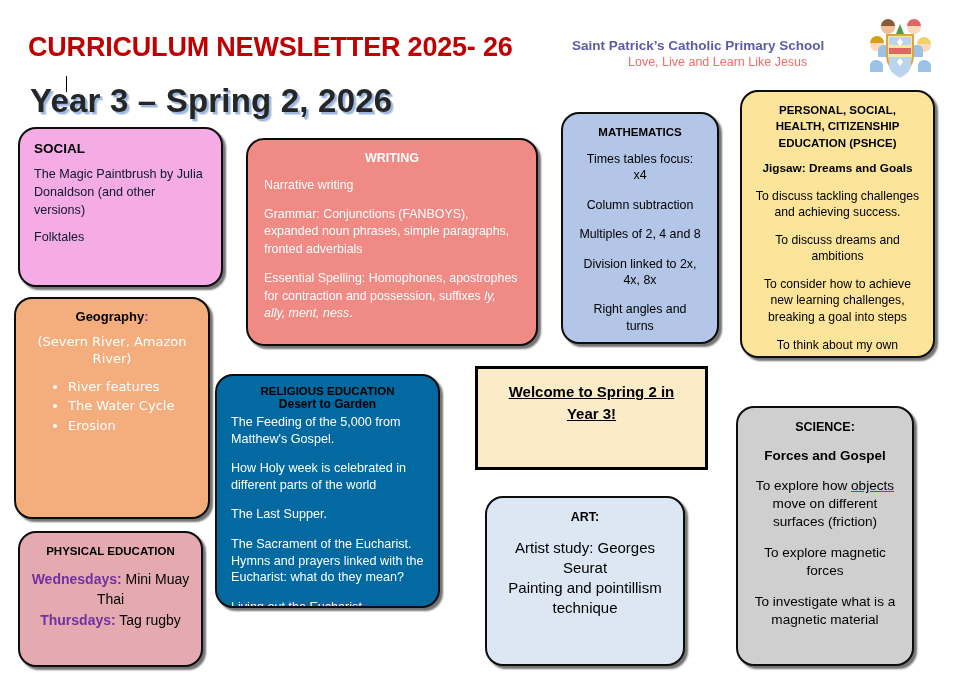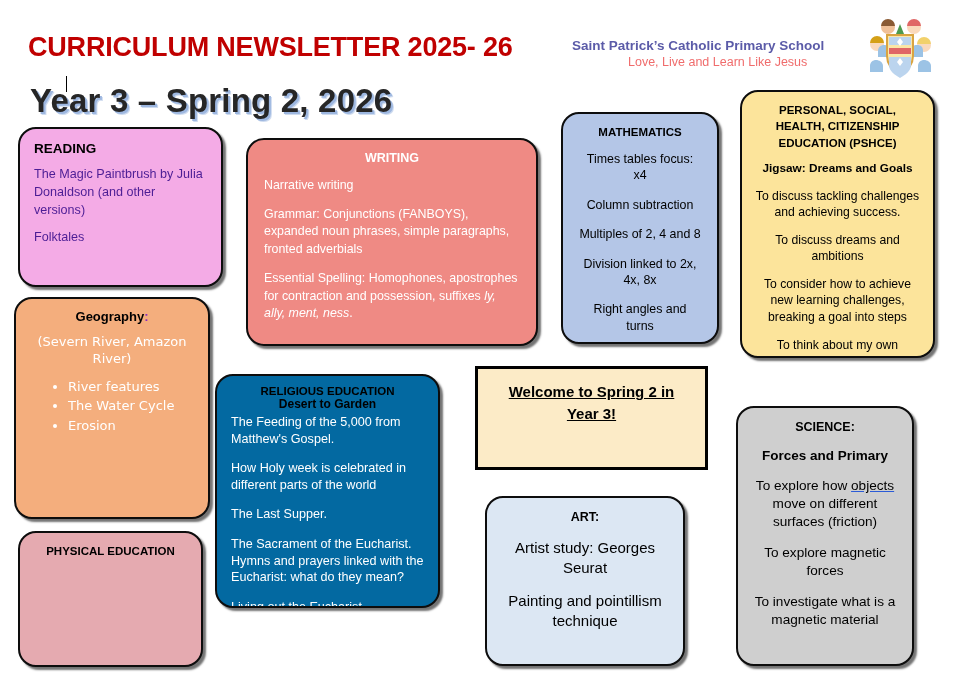--- a/index.html
+++ b/index.html
@@ -103,21 +103,21 @@
     left: 18px; top: 127px; width: 205px; height: 160px;
     background: #F4ABE6;
     padding: 12px 14px;
   }
   #reading .hd {
     text-align: left;
     font-size: 13.5px;
     margin-bottom: 10px;
   }
   #reading .body {
-    color: #4c1d95;
+    color: #0f172a;
     font-size: 12.6px;
     line-height: 1.42;
   }
   #reading .body p { margin-bottom: 9px; }
   #reading .body p:last-child { margin-bottom: 0; }
   sup { font-size: 8px; vertical-align: super; }
 
   
   #geography {
     left: 14px; top: 297px; width: 196px; height: 222px;
@@ -251,21 +251,21 @@
     background: #DCE7F3;
     padding: 12px 14px;
   }
   #art .hd { font-size: 12.5px; margin-bottom: 14px; }
   #art .body {
     text-align: center;
     color: #000;
     font-size: 15px;
     line-height: 1.33;
   }
-  #art .body p { margin-bottom: 13px; }
+  #art .body p { }
   #art .body p:last-child { margin-bottom: 0; }
 
   
   #science {
     left: 736px; top: 406px; width: 178px; height: 260px;
     background: #CFCFCF;
     padding: 12px 12px;
   }
   #science .hd { font-size: 12.5px; margin-bottom: 14px; }
   #science .sub { font-weight: bold; text-align: center; font-size: 13.5px; color: #000; margin-bottom: 14px; }
@@ -317,41 +317,45 @@
       <path d="M21 17h26v21c0 10-8 16-13 19-5-3-13-9-13-19z" fill="#FBE6A6" stroke="#D9A441" stroke-width="2"></path>
       <path d="M23 19h22v8H23z" fill="#BBD4EE"></path>
       <path d="M23 30h22v6H23z" fill="#E06666"></path>
       <path d="M23 39h22v8c0 6-6 10-11 13-5-3-11-7-11-13z" fill="#BBD4EE"></path>
       <path d="M34 20l3 4-3 4-3-4z" fill="#ffffff"></path>
       <path d="M34 40l3 4-3 4-3-4z" fill="#ffffff"></path>
     </svg>
   </div>
 
   <div class="box" id="reading">
-    <div class="hd">READING</div>
+    <div class="hd">SOCIAL</div>
     <div class="body">
       <p>The Magic Paintbrush by Julia Donaldson (and other versions)</p>
       <p>Folktales</p>
     </div>
   </div>
 
   <div class="box" id="geography">
     <div class="hd"><span>Geography</span><span class="colon">:</span></div>
     <div class="body">
       <p class="sub">(Severn River, Amazon River)</p>
       <ul>
         <li>River features</li>
         <li>The Water Cycle</li>
         <li>Erosion</li>
       </ul>
     </div>
   </div>
 
   <div class="box" id="pe">
     <div class="hd">PHYSICAL EDUCATION</div>
+    <div class="body">
+      <span class="day">Wednesdays:</span><span> Mini Muay Thai</span><br>
+      <span class="day">Thursdays:</span><span> Tag rugby</span>
+    </div>
   </div>
 
   <div class="box" id="writing">
     <div class="hd">WRITING</div>
     <div class="body">
       <p>Narrative writing</p>
       <p>Grammar: Conjunctions (FANBOYS), expanded noun phrases, simple paragraphs, fronted adverbials</p>
       <p><span>Essential Spelling: Homophones, apostrophes for contraction and possession, suffixes </span><em>ly, ally, ment, ness</em><span>.</span></p>
     </div>
   </div>
@@ -397,21 +401,21 @@
   <div class="box" id="art">
     <div class="hd">ART:</div>
     <div class="body">
       <p>Artist study: Georges Seurat</p>
       <p>Painting and pointillism technique</p>
     </div>
   </div>
 
   <div class="box" id="science">
     <div class="hd">SCIENCE:</div>
-    <div class="sub">Forces and Primary</div>
+    <div class="sub">Forces and Gospel</div>
     <div class="body">
       <p><span>To explore how </span><span class="spellcheck">objects</span><span> move on different surfaces (friction)</span></p>
       <p>To explore magnetic forces</p>
       <p>To investigate what is a magnetic material</p>
     </div>
   </div>
 
 </div>
 
 </body></html>

